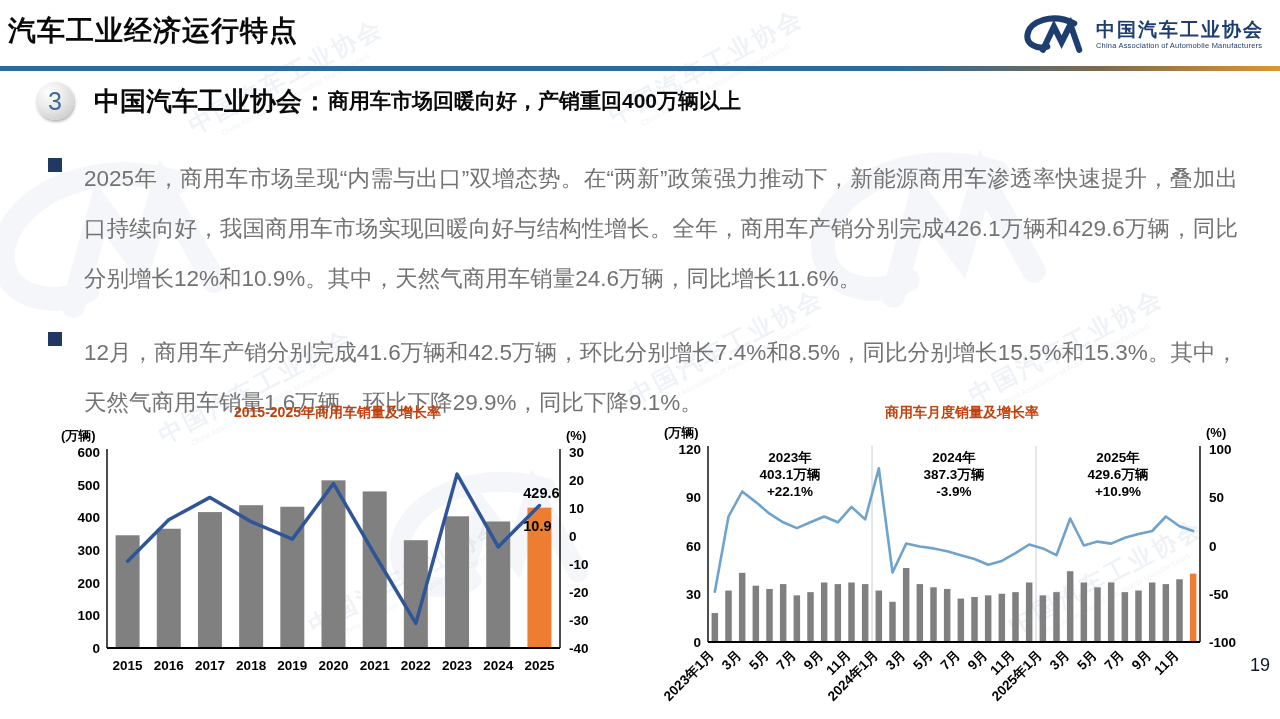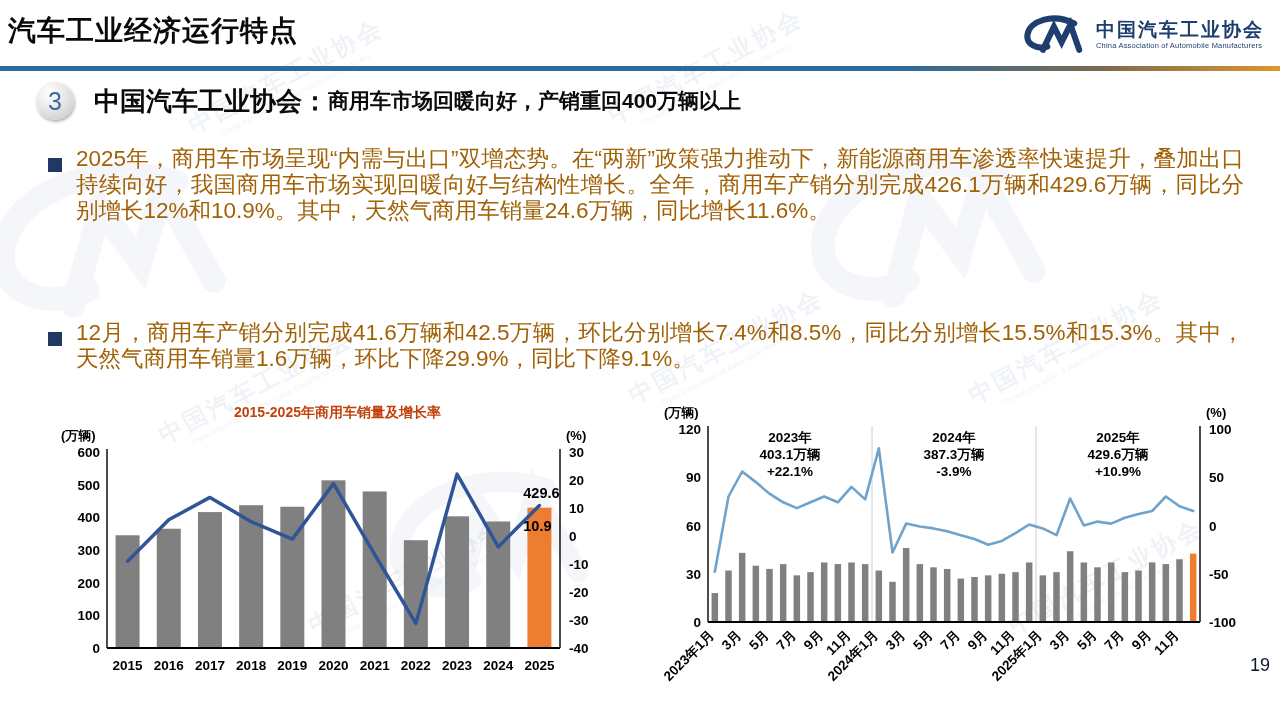--- a/index.html
+++ b/index.html
@@ -16,21 +16,21 @@
   .section-heading{position:absolute;left:36px;top:82px;display:flex;align-items:center;}
   .num-circle{width:38px;height:38px;border-radius:50%;
       background:radial-gradient(circle at 35% 28%,#ffffff 0%,#e8e8e8 45%,#c2c2c2 100%);
       box-shadow:1px 2px 3px rgba(0,0,0,.3);display:flex;align-items:center;justify-content:center;
       font-size:25px;color:#3d6b99;font-weight:400;}
   .h-main{font-size:26px;font-weight:bold;color:#0a0a0a;margin-left:20px;}
   .h-sub{font-size:21px;font-weight:bold;color:#0a0a0a;}
   
   .bullet-row{position:absolute;left:48px;width:1198px;display:flex;}
   .bullet-row .sq{flex:0 0 14px;width:14px;height:14px;background:#203864;margin-top:12px;margin-right:14px;}
-  .bullet-row p{margin:0;font-size:22.5px;line-height:26px;color:#a16207;text-align:justify;width:1168px;}
+  .bullet-row p{margin:8px;font-size:22.5px;line-height:50px;color:#737373;text-align:justify;width:1168px;}
   .b1{top:146px;}
   .b2{top:320px;}
   
   .chart-block{position:absolute;}
   .chart-title{text-align:center;font-size:14px;font-weight:bold;color:#c2410c;margin:0 0 2px 0;}
   .cb-left{left:55px;top:404px;width:565px;}
   .cb-right{left:662px;top:404px;width:600px;}
   svg text.tick{font-size:13.5px;font-weight:bold;fill:#000;font-family:"Liberation Sans",sans-serif;}
   svg text.xlab{font-size:13.5px;font-weight:bold;fill:#000;font-family:"Liberation Sans",sans-serif;}
   svg text.unit{font-size:13px;font-weight:bold;fill:#000;font-family:"Liberation Sans",sans-serif;}
@@ -163,20 +163,21 @@
         <text x="319.68181818181813" y="246" text-anchor="middle" class="xlab">2021</text>
         <text x="360.8636363636363" y="246" text-anchor="middle" class="xlab">2022</text>
         <text x="402.0454545454545" y="246" text-anchor="middle" class="xlab">2023</text>
         <text x="443.2272727272727" y="246" text-anchor="middle" class="xlab">2024</text>
         <text x="484.4090909090909" y="246" text-anchor="middle" class="xlab">2025</text>
         <text x="486.4090909090909" y="73.66399999999999" text-anchor="middle" class="vlab">429.6</text>
         <text x="482.4090909090909" y="107.47999999999999" text-anchor="middle" class="vlab">10.9</text>
       </svg>
   </div>
   <div class="chart-block cb-right">
+    <div class="chart-title">商用车月度销量及增长率</div>
     <svg id="chart1" width="600" height="290">
         <text x="2" y="13" class="unit">(万辆)</text>
         <text x="544" y="13" class="unit">(%)</text>
         <line x1="210" y1="22" x2="210" y2="218" stroke="#c7d0d8" stroke-width="1"></line>
         <line x1="374" y1="22" x2="374" y2="218" stroke="#c7d0d8" stroke-width="1"></line>
         <text x="39" y="30" text-anchor="end" class="tick">120</text>
         <text x="39" y="78.25" text-anchor="end" class="tick">90</text>
         <text x="39" y="126.5" text-anchor="end" class="tick">60</text>
         <text x="39" y="174.75" text-anchor="end" class="tick">30</text>
         <text x="39" y="223" text-anchor="end" class="tick">0</text>

